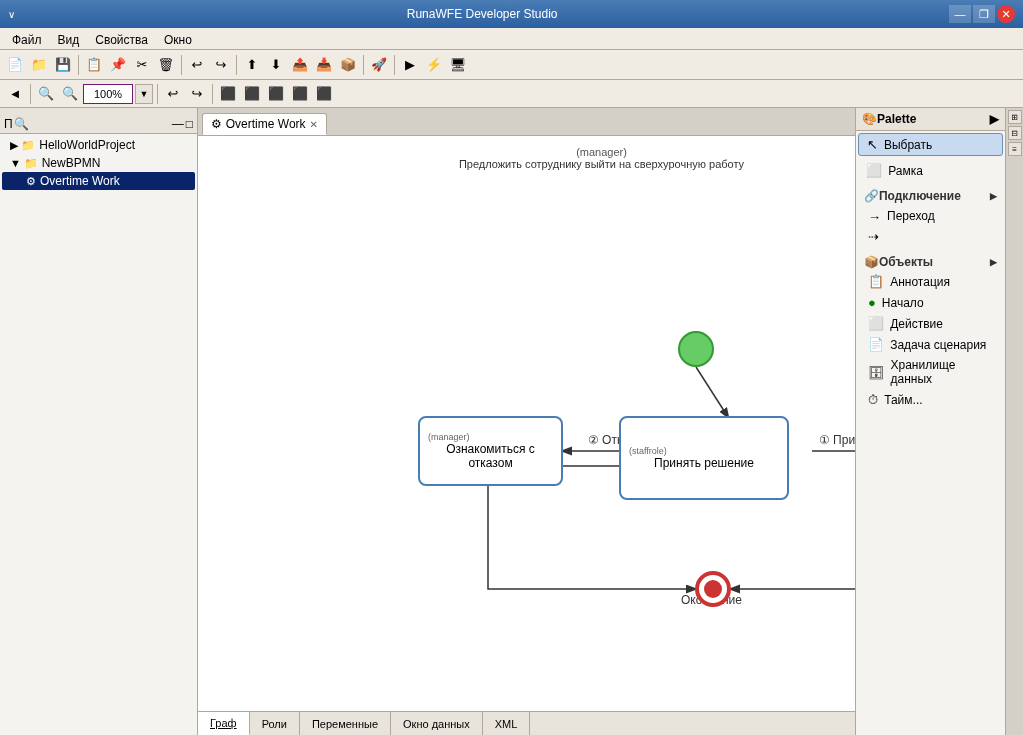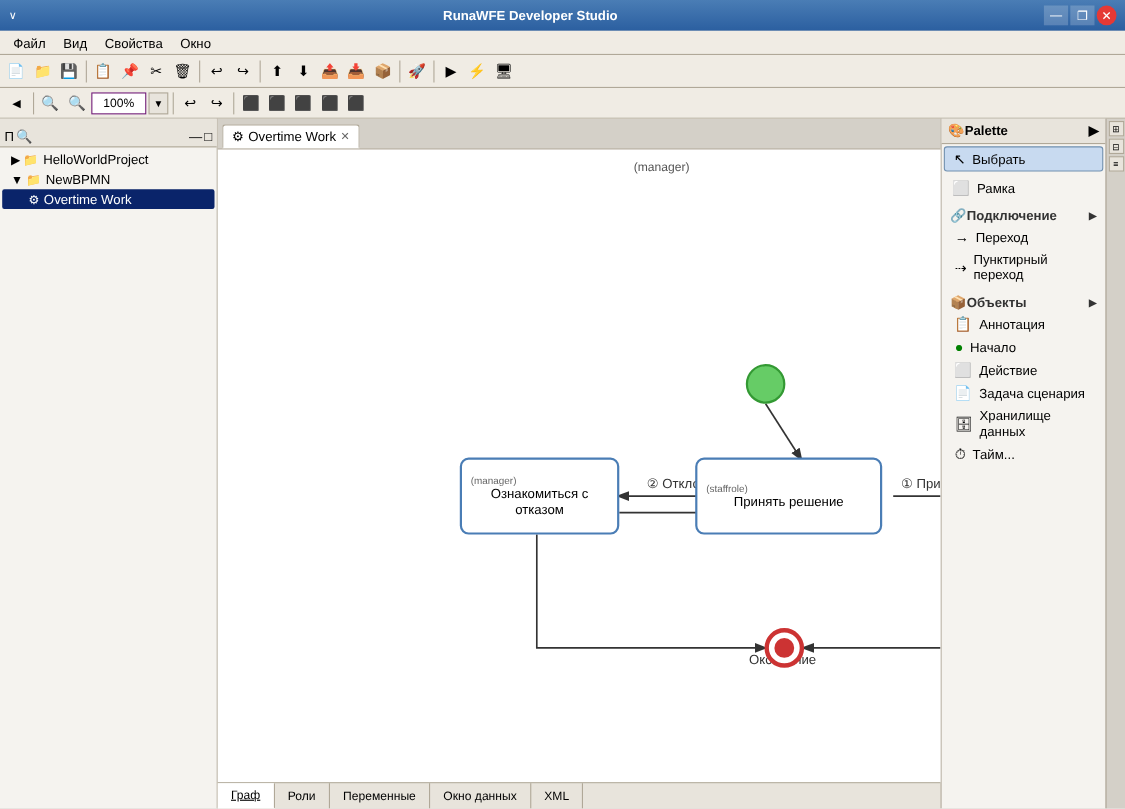--- a/index.html
+++ b/index.html
@@ -8,21 +8,21 @@
     
     .title-bar {
       background: linear-gradient(to bottom, #4a7db5, #2b5fa0);
       height: 28px;
       display: flex;
       align-items: center;
       justify-content: space-between;
       padding: 0 8px;
       color: white;
     }
-    .title-bar-title { font-size: 12px; flex: 1; text-align: center; font-weight: bold; }
+    .title-bar-title { font-size: 12px; flex: 1; text-align: center; }
     .title-bar-controls { display: flex; gap: 2px; }
     .title-btn {
       width: 22px; height: 18px; border: none; cursor: pointer;
       display: flex; align-items: center; justify-content: center;
       font-size: 11px; color: white; background: transparent;
     }
     .title-btn.close { background: #e53935; border-radius: 50%; width: 18px; height: 18px; }
     .title-btn.minimize, .title-btn.maximize { background: rgba(255,255,255,0.2); }
     .title-bar-chevron { color: white; font-size: 10px; }
 
@@ -424,26 +424,27 @@
           </marker>
         </defs>
 
         <text x="390" y="308" font-size="10" fill="#333">② Отклонить</text>
         <text x="621" y="308" font-size="10" fill="#333">① Принять</text>
         <text x="483" y="468" font-size="10" fill="#333">Окончание</text>
       </svg>
 
       <div style="position:absolute; top:10px; left:150px; right:0; text-align:center;">
         <div style="font-size:11px; color:#555;">(manager)</div>
+        <div style="font-size:11px; color:#333;">Предложить сотруднику выйти на сверхурочную работу</div>
       </div>
 
       <div class="bpmn-start" style="left:480px; top:195px; width:36px; height:36px;">
       </div>
 
-      <div class="bpmn-node" style="left:434px; top:280px; width:170px; height:70px;">
+      <div class="bpmn-node" style="left:421px; top:280px; width:170px; height:84px;">
         <span class="role">(staffrole)</span>
         <span class="label">Принять решение</span>
       </div>
 
       <div class="bpmn-node" style="left:220px; top:280px; width:145px; height:70px;">
         <span class="role">(manager)</span>
         <span class="label">Ознакомиться с отказом</span>
       </div>
 
       <div class="bpmn-end" style="left:497px; top:435px; width:36px; height:36px; display:flex; align-items:center; justify-content:center;">
@@ -481,21 +482,20 @@
         <span>🔗</span>
         <span>Подключение</span>
         <span class="palette-expand">▶</span>
       </div>
       <div class="palette-item">
         <span class="palette-item-icon">→</span>
         <span>Переход</span>
       </div>
       <div class="palette-item">
         <span class="palette-item-icon">⇢</span>
-        <span>Пунктирный переход</span>
       </div>
     </div>
 
     <div class="palette-section">
       <div class="palette-section-header">
         <span>📦</span>
         <span>Объекты</span>
         <span class="palette-expand">▶</span>
       </div>
       <div class="palette-item">

